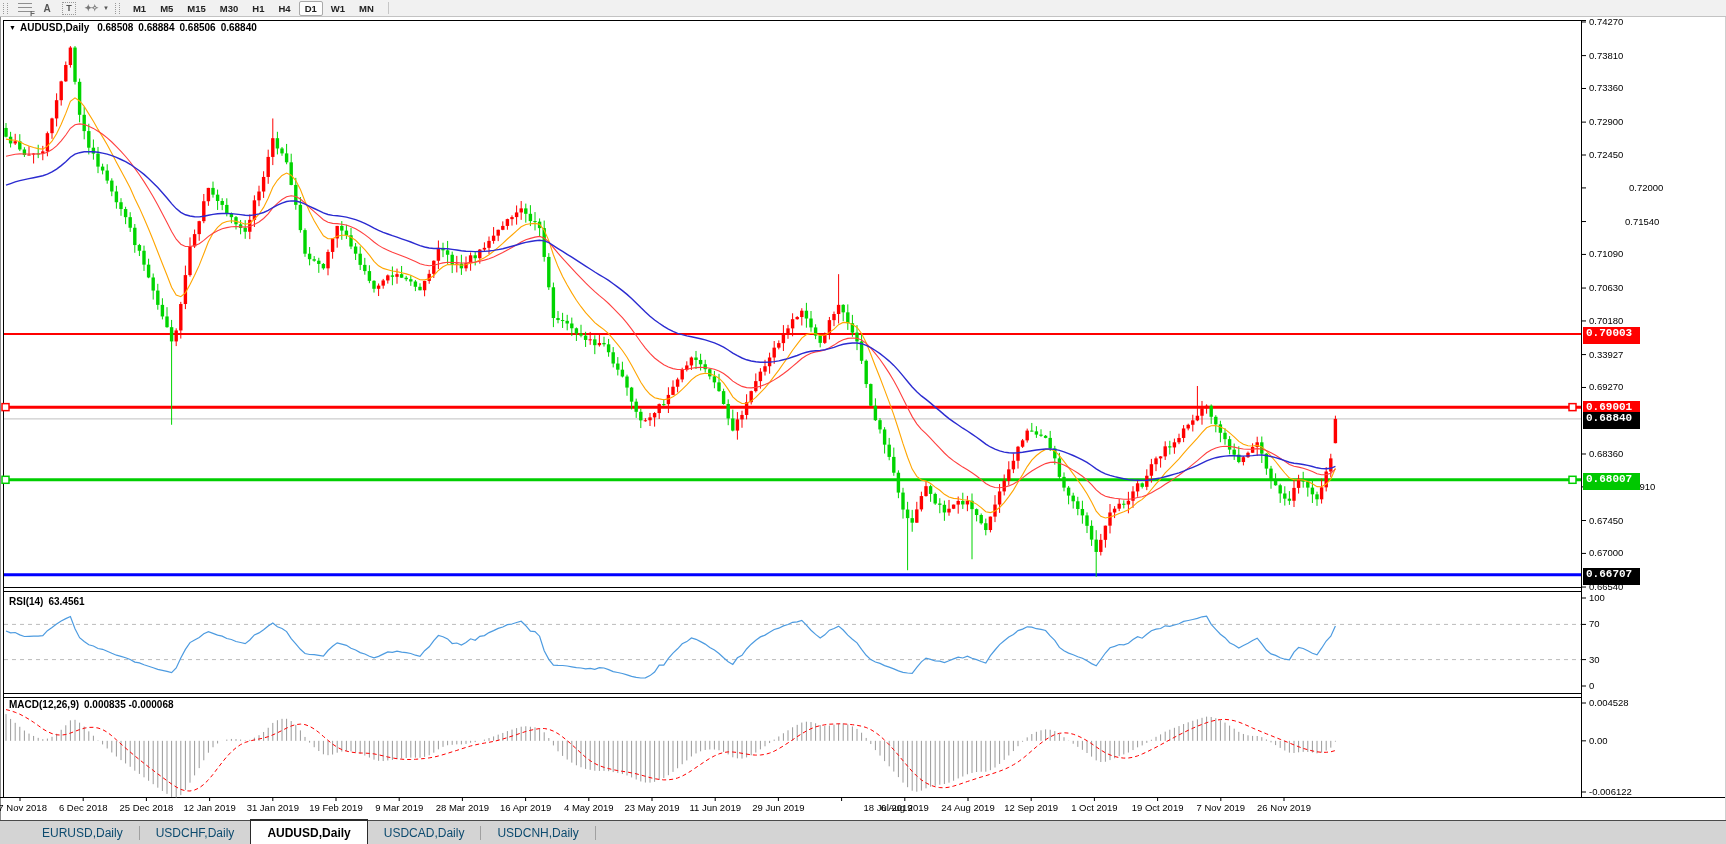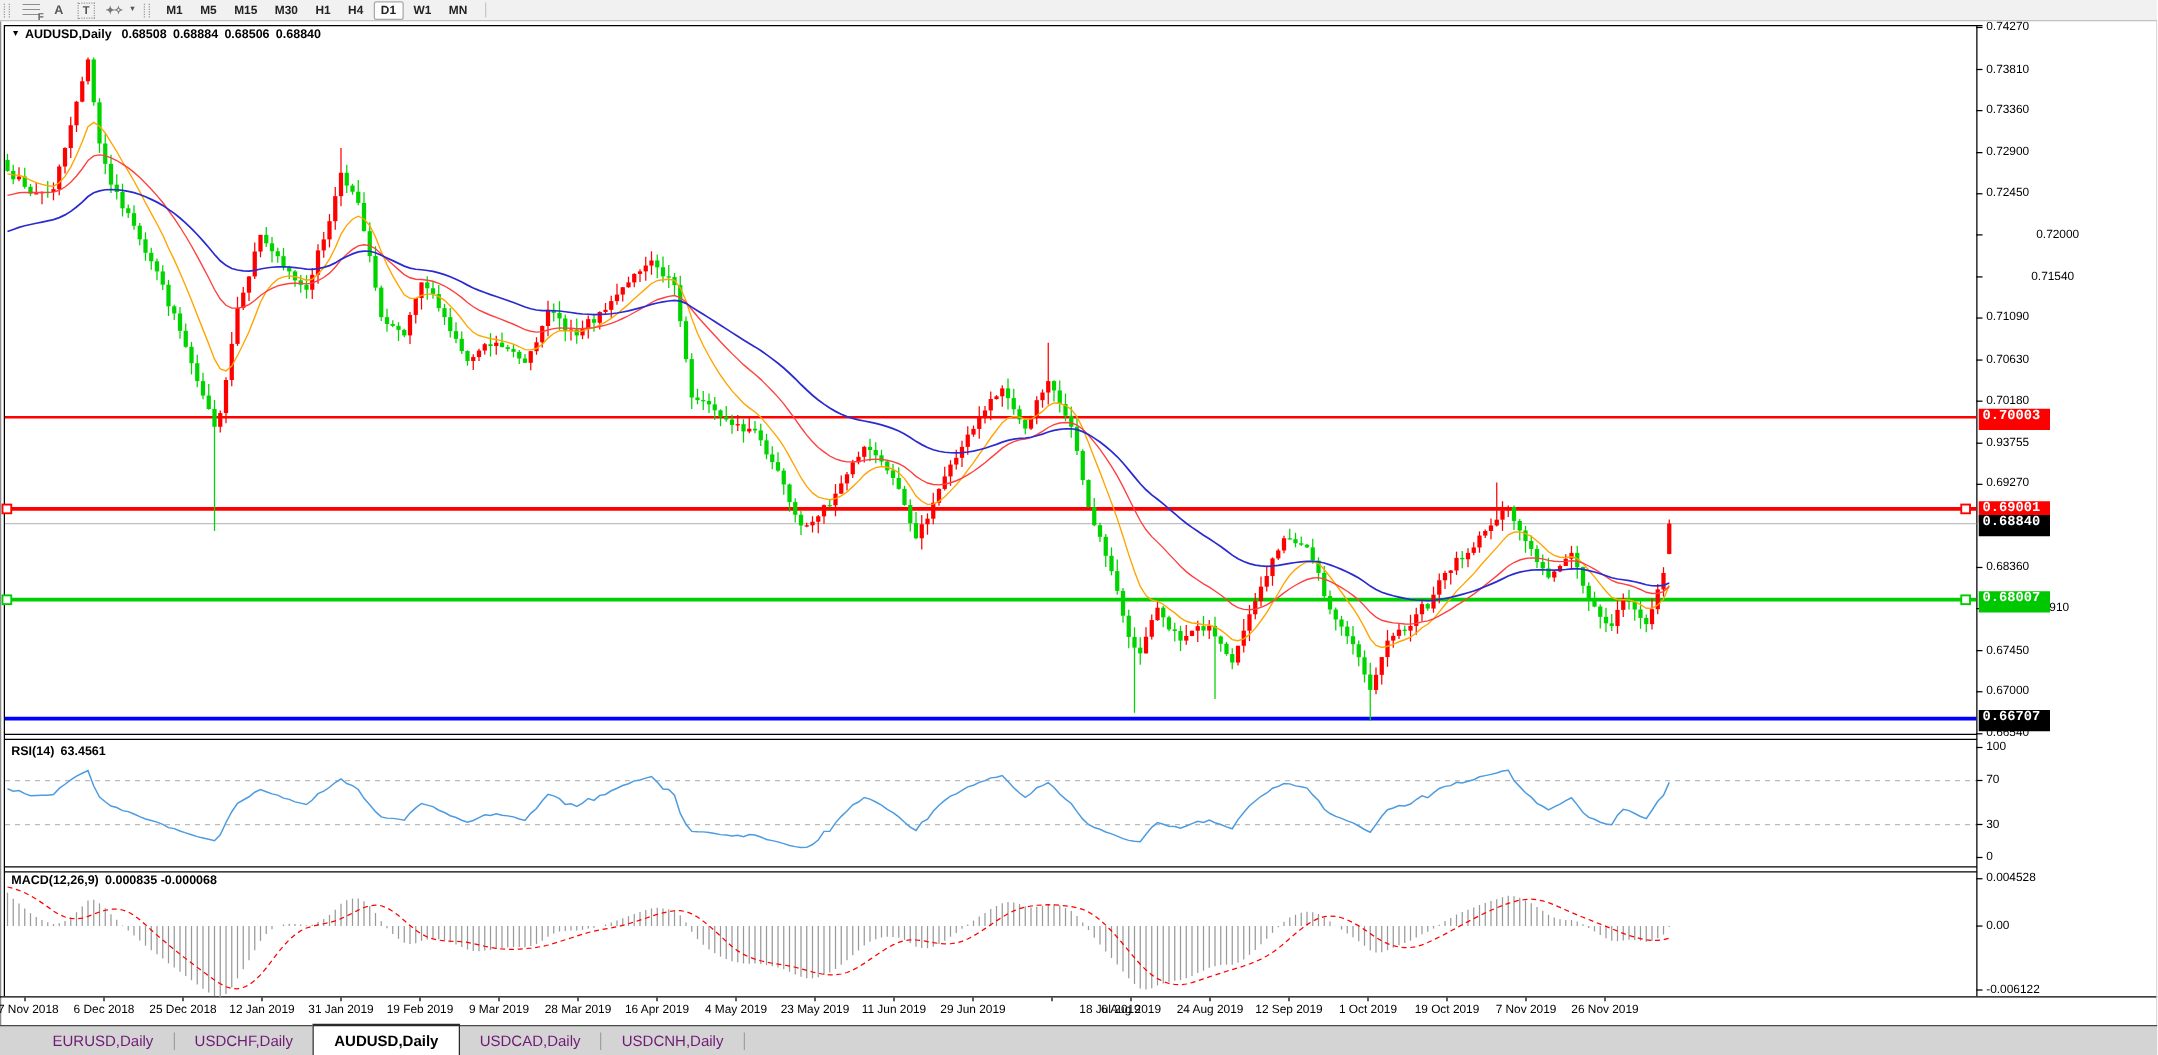--- a/index.html
+++ b/index.html
@@ -27,21 +27,21 @@
   .axlbl{position:absolute;font-size:9.5px;color:#000;white-space:nowrap;}
   .datelbl{position:absolute;font-size:9.5px;color:#000;width:90px;text-align:center;white-space:nowrap;}
   .ptitle{position:absolute;font-size:10px;color:#000;font-weight:bold;white-space:nowrap;z-index:4;}
   .ptitle .sp{margin-right:5px;}
   .marker{font-size:7px;position:relative;top:-1px;margin-right:4px;}
   .badge{position:absolute;left:1583px;width:54px;height:17px;line-height:13px;color:#fff;
          font-size:11px;font-weight:bold;padding-left:3px;z-index:4;white-space:nowrap;font-family:Liberation Mono, monospace;}
   
   #tabbar{position:absolute;left:0;top:820px;width:1726px;height:24px;background:#d4d4d4;
           border-top:1px solid #4a4a4a;display:flex;align-items:stretch;z-index:5;}
-  .tab{font-size:12px;color:#701a75;padding:0 16px;display:flex;align-items:center;cursor:default;}
+  .tab{font-size:12px;color:#0c4a6e;padding:0 16px;display:flex;align-items:center;cursor:default;}
   .tab.active{background:#fff;border:1px solid #2a2a2a;border-top-width:2px;margin-top:-2px;color:#000;font-weight:bold;}
   .tabsep{width:1px;height:14px;background:#a0a0a0;align-self:center;}
   #tabspacer{width:26px;}
 </style>
 </head>
 <body>
 
 <div id="screen">
 
   <div id="toolbar">
@@ -1035,21 +1035,21 @@
       <div class="axlbl" style="left: 1589px; top: 15.9737px;">0.74270</div>
       <div class="axlbl" style="left: 1589px; top: 49.5994px;">0.73810</div>
       <div class="axlbl" style="left: 1589px; top: 82.4942px;">0.73360</div>
       <div class="axlbl" style="left: 1589px; top: 116.12px;">0.72900</div>
       <div class="axlbl" style="left: 1589px; top: 149.015px;">0.72450</div>
       <div class="axlbl" style="left: 1589px; top: 181.909px; margin-left: 40px;">0.72000</div>
       <div class="axlbl" style="left: 1589px; top: 215.535px; margin-left: 36px;">0.71540</div>
       <div class="axlbl" style="left: 1589px; top: 248.43px;">0.71090</div>
       <div class="axlbl" style="left: 1589px; top: 282.056px;">0.70630</div>
       <div class="axlbl" style="left: 1589px; top: 314.95px;">0.70180</div>
-      <div class="axlbl" style="left: 1589px; top: 348.576px;">0.93755</div>
+      <div class="axlbl" style="left: 1589px; top: 348.576px;">0.33927</div>
       <div class="axlbl" style="left: 1589px; top: 381.471px;">0.69270</div>
       <div class="axlbl" style="left: 1589px; top: 447.991px;">0.68360</div>
       <div class="axlbl" style="left: 1589px; top: 480.886px; margin-left: 32px;">0.67910</div>
       <div class="axlbl" style="left: 1589px; top: 514.512px;">0.67450</div>
       <div class="axlbl" style="left: 1589px; top: 547.406px;">0.67000</div>
       <div class="axlbl" style="left: 1589px; top: 581.032px;">0.66540</div>
       <div class="axlbl" style="left: 1589px; top: 592px;">100</div>
       <div class="axlbl" style="left: 1589px; top: 618.4px;">70</div>
       <div class="axlbl" style="left: 1589px; top: 653.6px;">30</div>
       <div class="axlbl" style="left: 1589px; top: 680px;">0</div>

